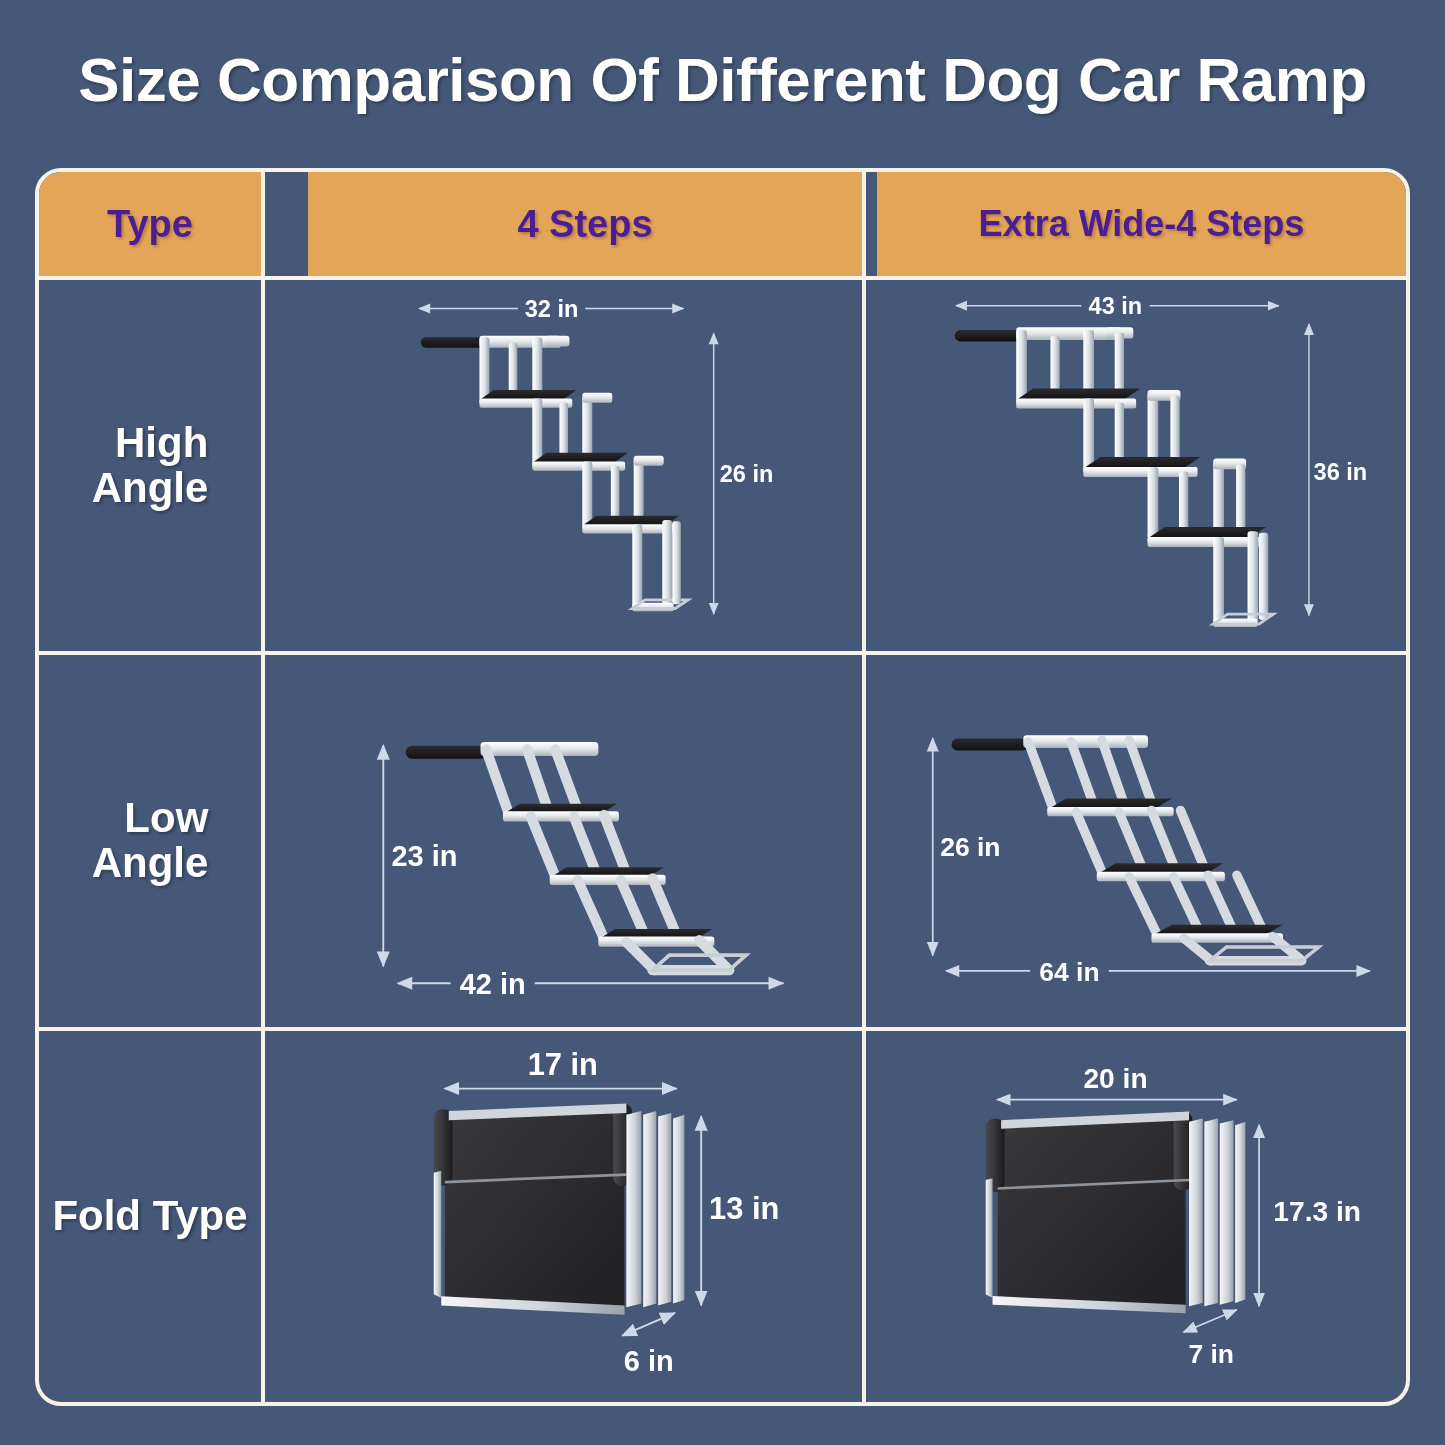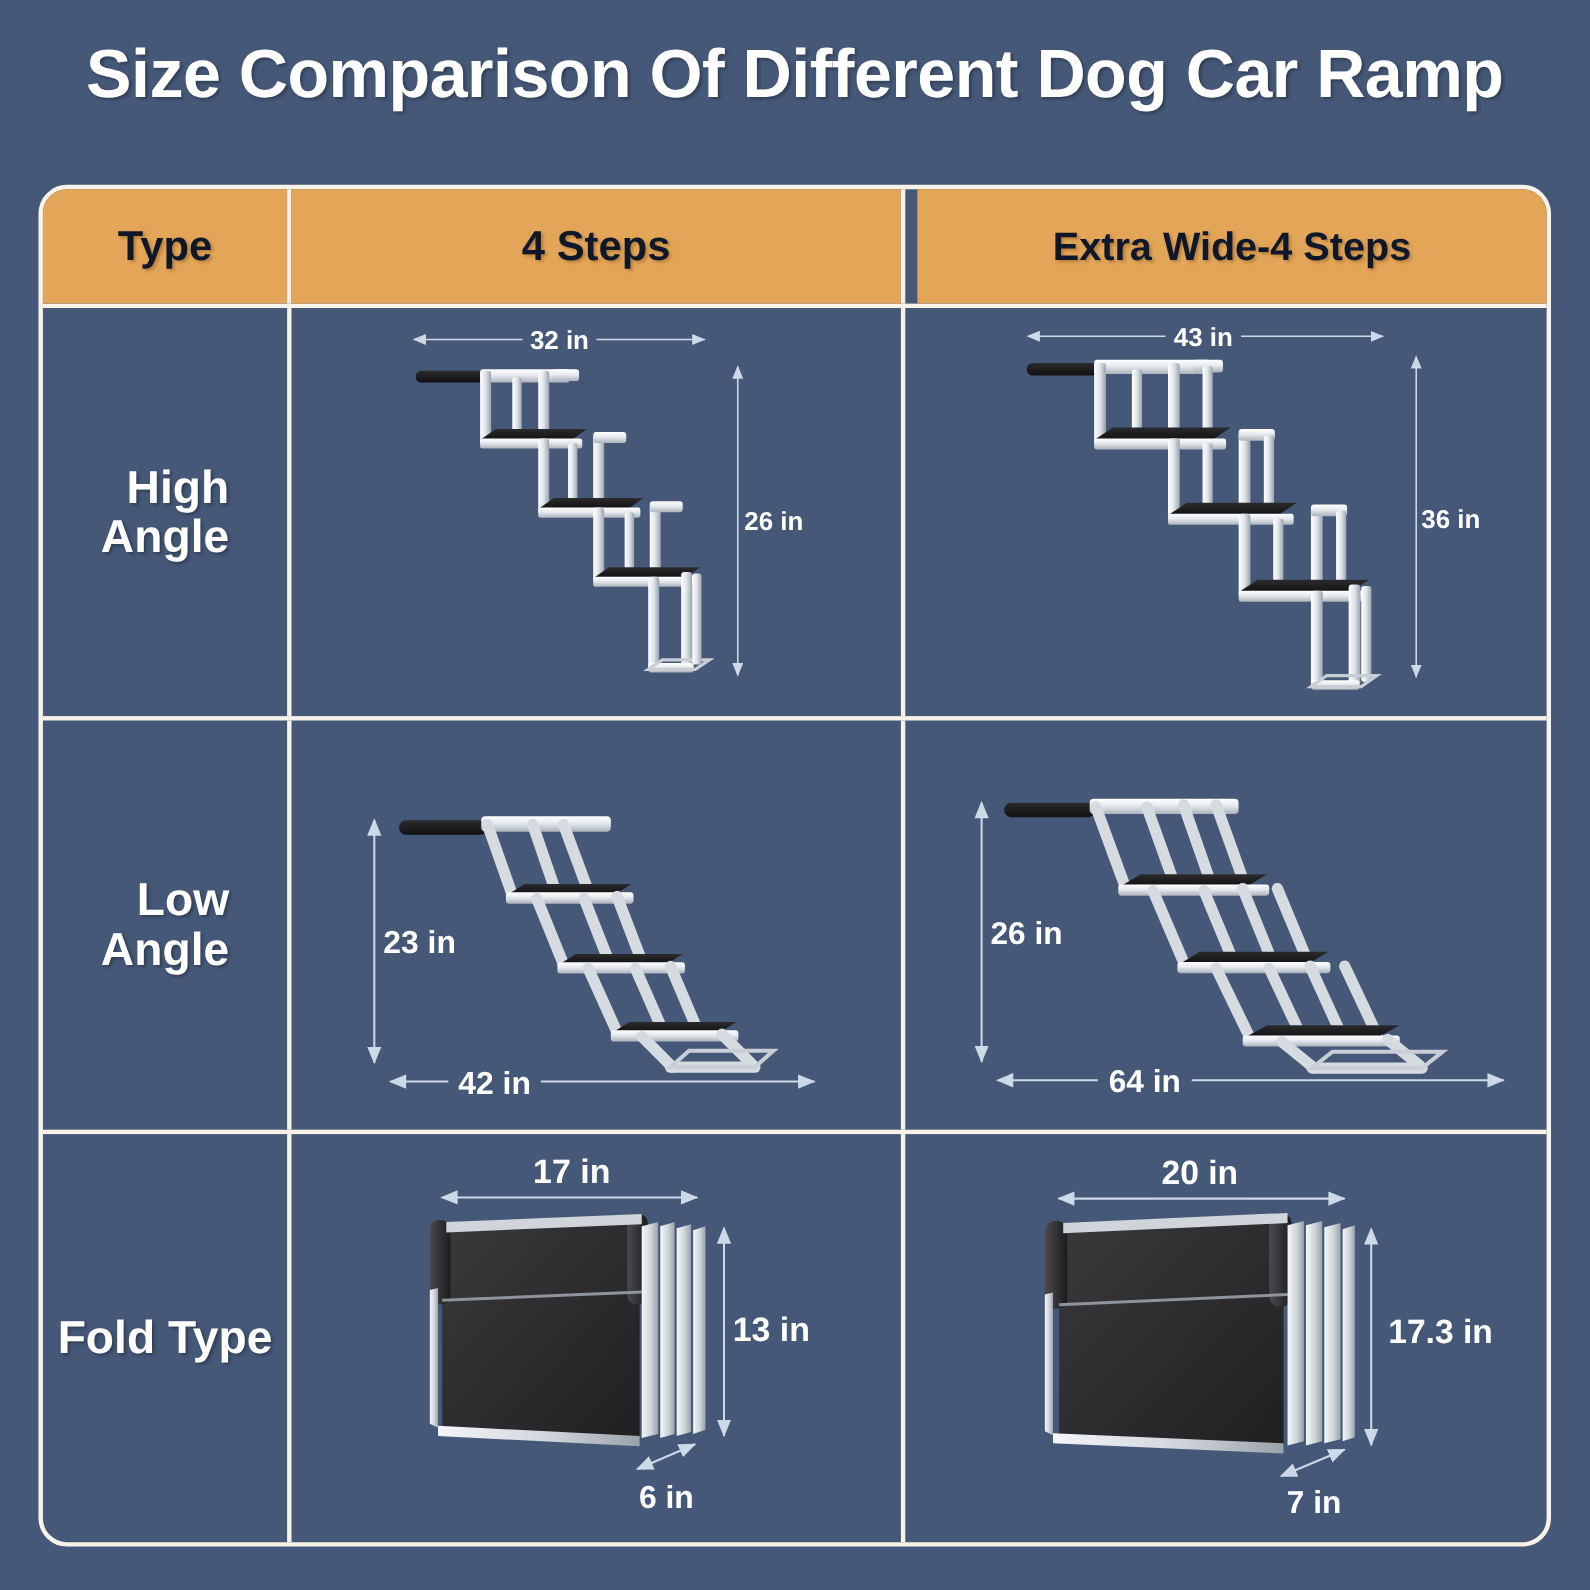--- a/index.html
+++ b/index.html
@@ -7,21 +7,21 @@
     width: 1445px; height: 1445px;
     background: #455878;
     font-family: "Liberation Sans", sans-serif;
     overflow: hidden;
     position: relative;
   }
 
   
   #page-title {
     position: absolute;
-    top: 32px; left: 0; width: 100%;
+    top: 44px; left: 0; width: 100%;
     text-align: center;
     color: #ffffff;
     font-size: 62px;
     font-weight: bold;
     letter-spacing: -0.5px;
     text-shadow: 2px 2px 3px rgba(0,0,0,0.30);
     white-space: nowrap;
   }
 
   
@@ -39,33 +39,33 @@
   .trow.header-row { height: 104px; }
   .trow.body-row   { flex: 1; }
 
   .hline {
     height: 4px; background: #f7f3e8; width: 100%;
     flex: 0 0 4px;
   }
 
   .cell-type   { width: 222px; flex: 0 0 222px; position: relative; display:flex; align-items:center; justify-content:center;}
   .vline { width: 4px; flex: 0 0 4px; background: #f7f3e8; }
-  .cell-a { width: 554px; flex: 0 0 554px; position: relative; }
+  .cell-a { width: 554px; flex: 0 0 554px; position: relative; margin-left: 43px; }
   .cell-b { flex: 1 1 auto; position: relative; }
 
   
   .header-row .cell-type,
   .header-row .cell-a,
   .header-row .cell-b { background: #e3a659; display:flex; align-items:center; justify-content:center; }
   .header-row .cell-type { border-top-left-radius: 22px; }
   .header-row .cell-b    { border-top-right-radius: 22px; margin-left: 11px; }
   .header-row .vline { background: #f7f3e8; }
 
   .hdr-label {
-    color: #0f172a; font-weight: bold; font-size: 38px;
+    color: #4c1d95; font-weight: bold; font-size: 38px;
     text-shadow: 2px 2px 3px rgba(110,60,10,0.38);
     white-space: nowrap;
   }
   .hdr-label.small { font-size: 36px; }
 
   
   .row-label {
     color: #ffffff; font-weight: bold; font-size: 42px;
     text-align: right; line-height: 1.06;
     text-shadow: 2px 2px 3px rgba(0,0,0,0.30);

